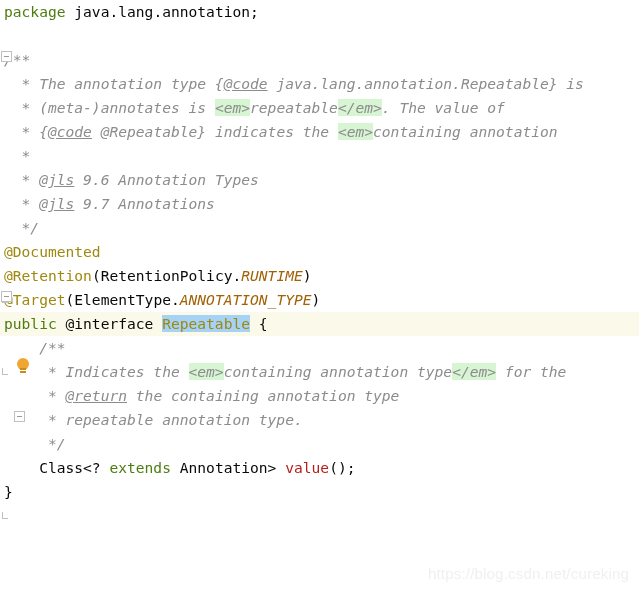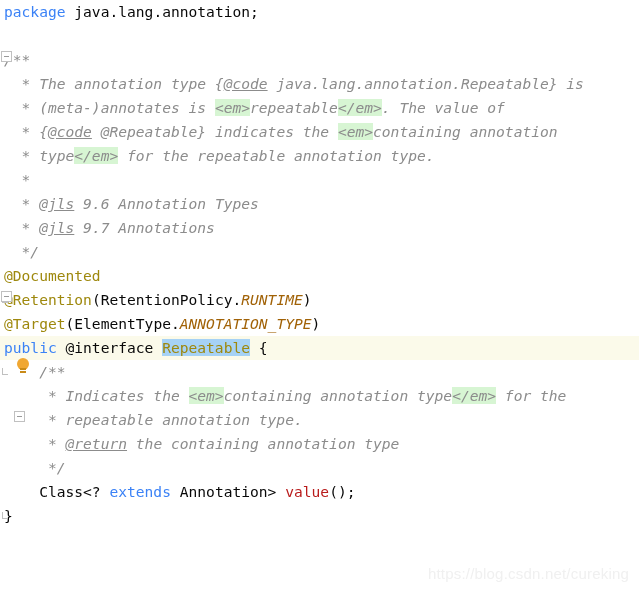--- a/index.html
+++ b/index.html
@@ -53,21 +53,21 @@
     position: absolute;
     left: 0;
     top: 0;
     width: 639px;
     height: 24px;
     background: #fbfaea;
     z-index: 0;
   }
 
   
-  .kw        { color: #3b82f6; }          
+  .kw        { color: #4d7c0f; }          
   .plain     { color: #080808; }
   .cmt       { color: #8c8c8c; font-style: italic; }
   .cmt-tag   { color: #8c8c8c; font-style: italic; text-decoration: underline; }
   .anno      { color: #9e880d; }          
   .const     { color: #a16207; font-style: italic; }  
   .meth      { color: #b91c1c; }          
   .hl-green  { background: #d7f5d3; margin-top: 25px; }
   .sel       { background: #a6d2f5; }
 
   
@@ -143,33 +143,32 @@
 
 <div id="editor">
 
   <div class="code-area" id="code-area">
       <div class="code-line"><span class="txt"><span class="kw">package</span><span class="plain"> java.lang.annotation;</span></span></div>
       <div class="code-line"><span class="txt">&nbsp;</span></div>
       <div class="code-line"><span class="txt"><span class="cmt">/**</span></span></div>
       <div class="code-line"><span class="txt"><span class="cmt">  * The annotation type {</span><span class="cmt-tag">@code</span><span class="cmt"> java.lang.annotation.Repeatable} is</span></span></div>
       <div class="code-line"><span class="txt"><span class="cmt">  * (meta-)annotates is </span><span class="cmt hl-green">&lt;em&gt;</span><span class="cmt">repeatable</span><span class="cmt hl-green">&lt;/em&gt;</span><span class="cmt">. The value of</span></span></div>
       <div class="code-line"><span class="txt"><span class="cmt">  * {</span><span class="cmt-tag">@code</span><span class="cmt"> @Repeatable} indicates the </span><span class="cmt hl-green">&lt;em&gt;</span><span class="cmt">containing annotation</span></span></div>
-      <div class="code-line"><span class="txt"><span class="cmt">  * type</span><span class="cmt hl-green">&lt;/em&gt;</span><span class="cmt"> for the repeatable annotation type.</span></span></div>
       <div class="code-line"><span class="txt"><span class="cmt">  *</span></span></div>
       <div class="code-line"><span class="txt"><span class="cmt">  * </span><span class="cmt-tag">@jls</span><span class="cmt"> 9.6 Annotation Types</span></span></div>
       <div class="code-line"><span class="txt"><span class="cmt">  * </span><span class="cmt-tag">@jls</span><span class="cmt"> 9.7 Annotations</span></span></div>
       <div class="code-line"><span class="txt"><span class="cmt">  */</span></span></div>
       <div class="code-line"><span class="txt"><span class="anno">@Documented</span></span></div>
       <div class="code-line"><span class="txt"><span class="anno">@Retention</span><span class="plain">(RetentionPolicy.</span><span class="const">RUNTIME</span><span class="plain">)</span></span></div>
       <div class="code-line"><span class="txt"><span class="anno">@Target</span><span class="plain">(ElementType.</span><span class="const">ANNOTATION_TYPE</span><span class="plain">)</span></span></div>
       <div class="code-line"><div class="cur-line-bg"></div><span class="txt"><span class="kw">public</span><span class="plain"> @interface </span><span class="anno sel">Repeatable</span><span class="plain"> {</span></span></div>
       <div class="code-line"><span class="txt"><span class="cmt">    /**</span></span></div>
       <div class="code-line"><span class="txt"><span class="cmt">     * Indicates the </span><span class="cmt hl-green">&lt;em&gt;</span><span class="cmt">containing annotation type</span><span class="cmt hl-green">&lt;/em&gt;</span><span class="cmt"> for the</span></span></div>
+      <div class="code-line"><span class="txt"><span class="cmt">     * </span><span class="cmt-tag">@return</span><span class="cmt"> the containing annotation type</span></span></div>
       <div class="code-line"><span class="txt"><span class="cmt">     * repeatable annotation type.</span></span></div>
-      <div class="code-line"><span class="txt"><span class="cmt">     * </span><span class="cmt-tag">@return</span><span class="cmt"> the containing annotation type</span></span></div>
       <div class="code-line"><span class="txt"><span class="cmt">     */</span></span></div>
       <div class="code-line"><span class="txt"><span class="plain">    Class&lt;? </span><span class="kw">extends</span><span class="plain"> Annotation&gt; </span><span class="meth">value</span><span class="plain">();</span></span></div>
       <div class="code-line"><span class="txt"><span class="plain">}</span></span></div>
     </div>
 
   <div class="fold" style="left:1px;  top:51px;"></div>
   <div class="fold corner" style="left:2px;  top:296px;"></div>
   <div class="fold" style="left:1px;  top:291px;"></div>
   <div class="fold corner" style="left:2px;  top:368px;"></div>
   <div class="fold" style="left:14px; top:411px;"></div>

